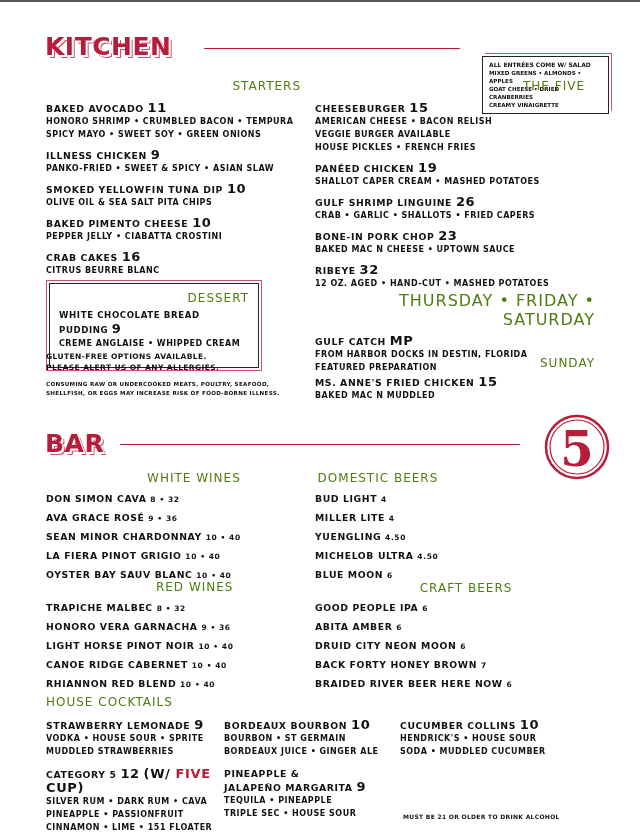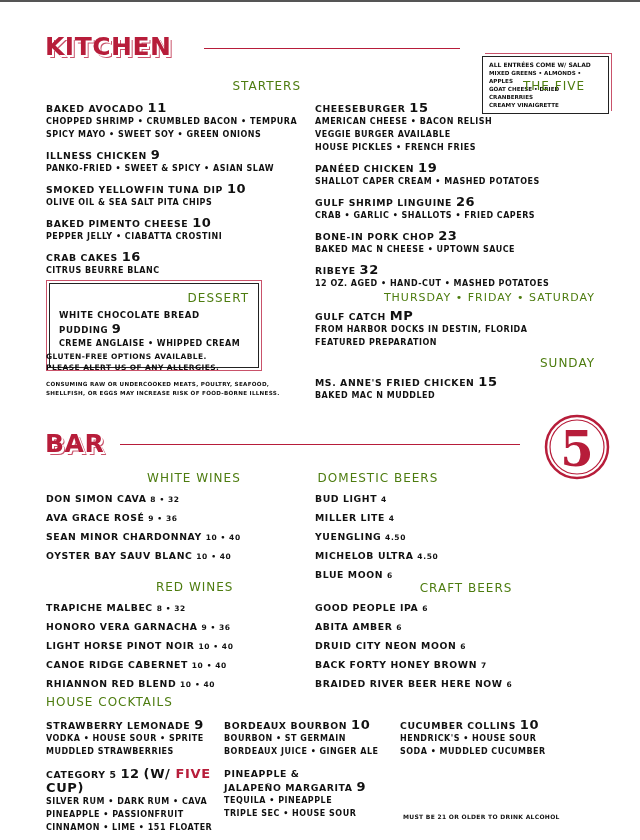--- a/index.html
+++ b/index.html
@@ -44,21 +44,21 @@
   <div style="font-size:6px;">ALL ENTRÉES COME W/ SALAD</div>
   <div>MIXED GREENS • ALMONDS • APPLES</div>
   <div>GOAT CHEESE • DRIED CRANBERRIES</div>
   <div>CREAMY VINAIGRETTE</div>
 </div>
 
 <div class="abs" style="left:46px;top:77px;width:255px;">
   <div class="sec" style="margin-bottom:8px;">STARTERS</div>
   <div class="grp">
     <div class="item"><span>BAKED AVOCADO</span> <span class="p">11</span></div>
-    <div class="desc">CHOPPED SHRIMP • CRUMBLED BACON • TEMPURA</div>
+    <div class="desc">HONORO SHRIMP • CRUMBLED BACON • TEMPURA</div>
     <div class="desc">SPICY MAYO • SWEET SOY •  GREEN ONIONS</div>
   </div>
   <div class="grp">
     <div class="item"><span>ILLNESS CHICKEN</span> <span class="p">9</span></div>
     <div class="desc">PANKO-FRIED • SWEET &amp; SPICY • ASIAN SLAW</div>
   </div>
   <div class="grp">
     <div class="item"><span>SMOKED YELLOWFIN TUNA DIP</span> <span class="p">10</span></div>
     <div class="desc">OLIVE OIL &amp; SEA SALT PITA CHIPS</div>
   </div>
@@ -107,21 +107,21 @@
     <div class="item"><span>BONE-IN PORK CHOP</span> <span class="p">23</span></div>
     <div class="desc">BAKED MAC N CHEESE • UPTOWN SAUCE</div>
   </div>
   <div class="grp">
     <div class="item"><span>RIBEYE</span> <span class="p">32</span></div>
     <div class="desc">12 OZ. AGED • HAND-CUT • MASHED POTATOES</div>
   </div>
 </div>
 
 <div class="abs" style="left:315px;top:289px;width:280px;">
-  <div class="sec" style="font-size:11px;margin-bottom:5px;">THURSDAY • FRIDAY • SATURDAY</div>
+  <div class="sec" style="font-size:16px;margin-bottom:5px;">THURSDAY • FRIDAY • SATURDAY</div>
   <div class="item"><span>GULF CATCH</span> <span class="p">MP</span></div>
   <div class="desc">FROM HARBOR DOCKS IN DESTIN, FLORIDA</div>
   <div class="desc">FEATURED PREPARATION</div>
 </div>
 
 <div class="abs" style="left:315px;top:354px;width:280px;">
   <div class="sec" style="margin-bottom:5px;">SUNDAY</div>
   <div class="item"><span>MS. ANNE'S FRIED CHICKEN</span> <span class="p">15</span></div>
   <div class="desc">BAKED MAC N MUDDLED</div>
 </div>
@@ -135,20 +135,21 @@
     <circle cx="33" cy="33" r="27" fill="none" stroke="#b71d3a" stroke-width="1.2"></circle>
     <text x="33" y="52" text-anchor="middle" font-family="DejaVu Serif, serif" font-weight="bold" font-size="48" fill="#b71d3a">5</text>
   </svg>
 </div>
 
 <div class="abs" style="left:46px;top:469px;">
   <div class="sec" style="margin-bottom:5px;">WHITE WINES</div>
   <div class="wine"><span>DON SIMON  CAVA</span> <span class="p">8 • 32</span></div>
   <div class="wine"><span>AVA GRACE  ROSÉ</span> <span class="p">9 • 36</span></div>
   <div class="wine"><span>SEAN MINOR  CHARDONNAY</span> <span class="p">10 • 40</span></div>
+  <div class="wine"><span>LA FIERA  PINOT GRIGIO</span> <span class="p">10 • 40</span></div>
   <div class="wine"><span>OYSTER BAY  SAUV BLANC</span> <span class="p">10 • 40</span></div>
 </div>
 
 <div class="abs" style="left:46px;top:578px;">
   <div class="sec" style="margin-bottom:5px;">RED WINES</div>
   <div class="wine"><span>TRAPICHE  MALBEC</span> <span class="p">8 • 32</span></div>
   <div class="wine"><span>HONORO VERA  GARNACHA</span> <span class="p">9 • 36</span></div>
   <div class="wine"><span>LIGHT HORSE  PINOT NOIR</span> <span class="p">10 • 40</span></div>
   <div class="wine"><span>CANOE RIDGE  CABERNET</span> <span class="p">10 • 40</span></div>
   <div class="wine"><span>RHIANNON  RED BLEND</span> <span class="p">10 • 40</span></div>

